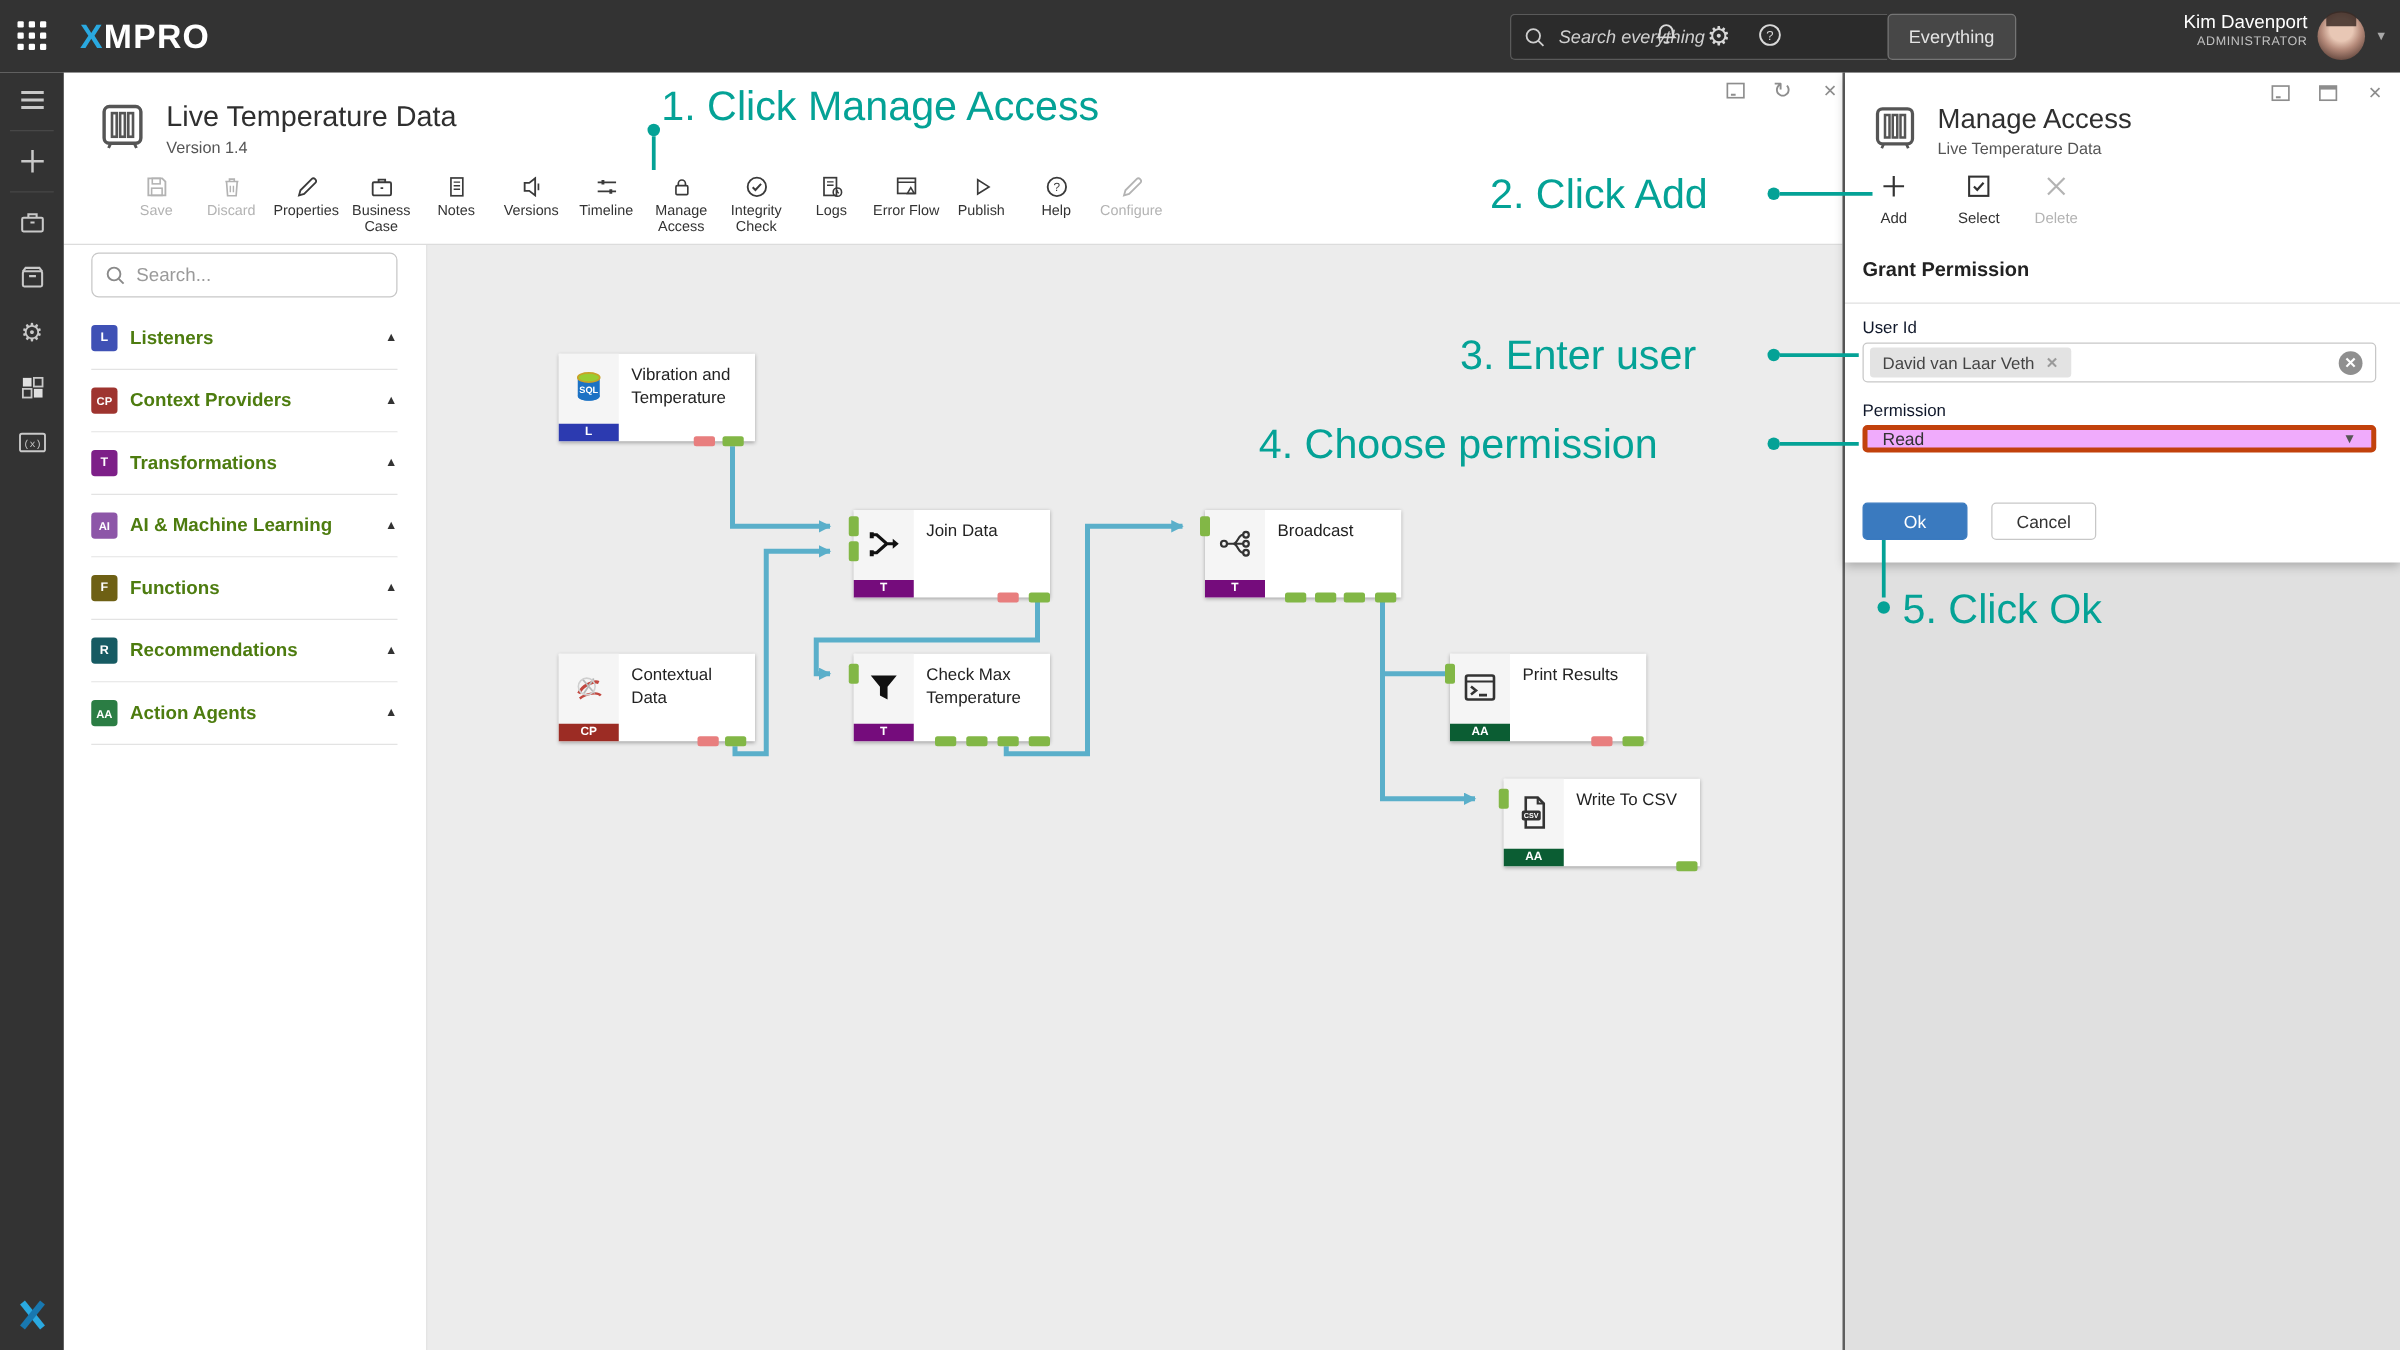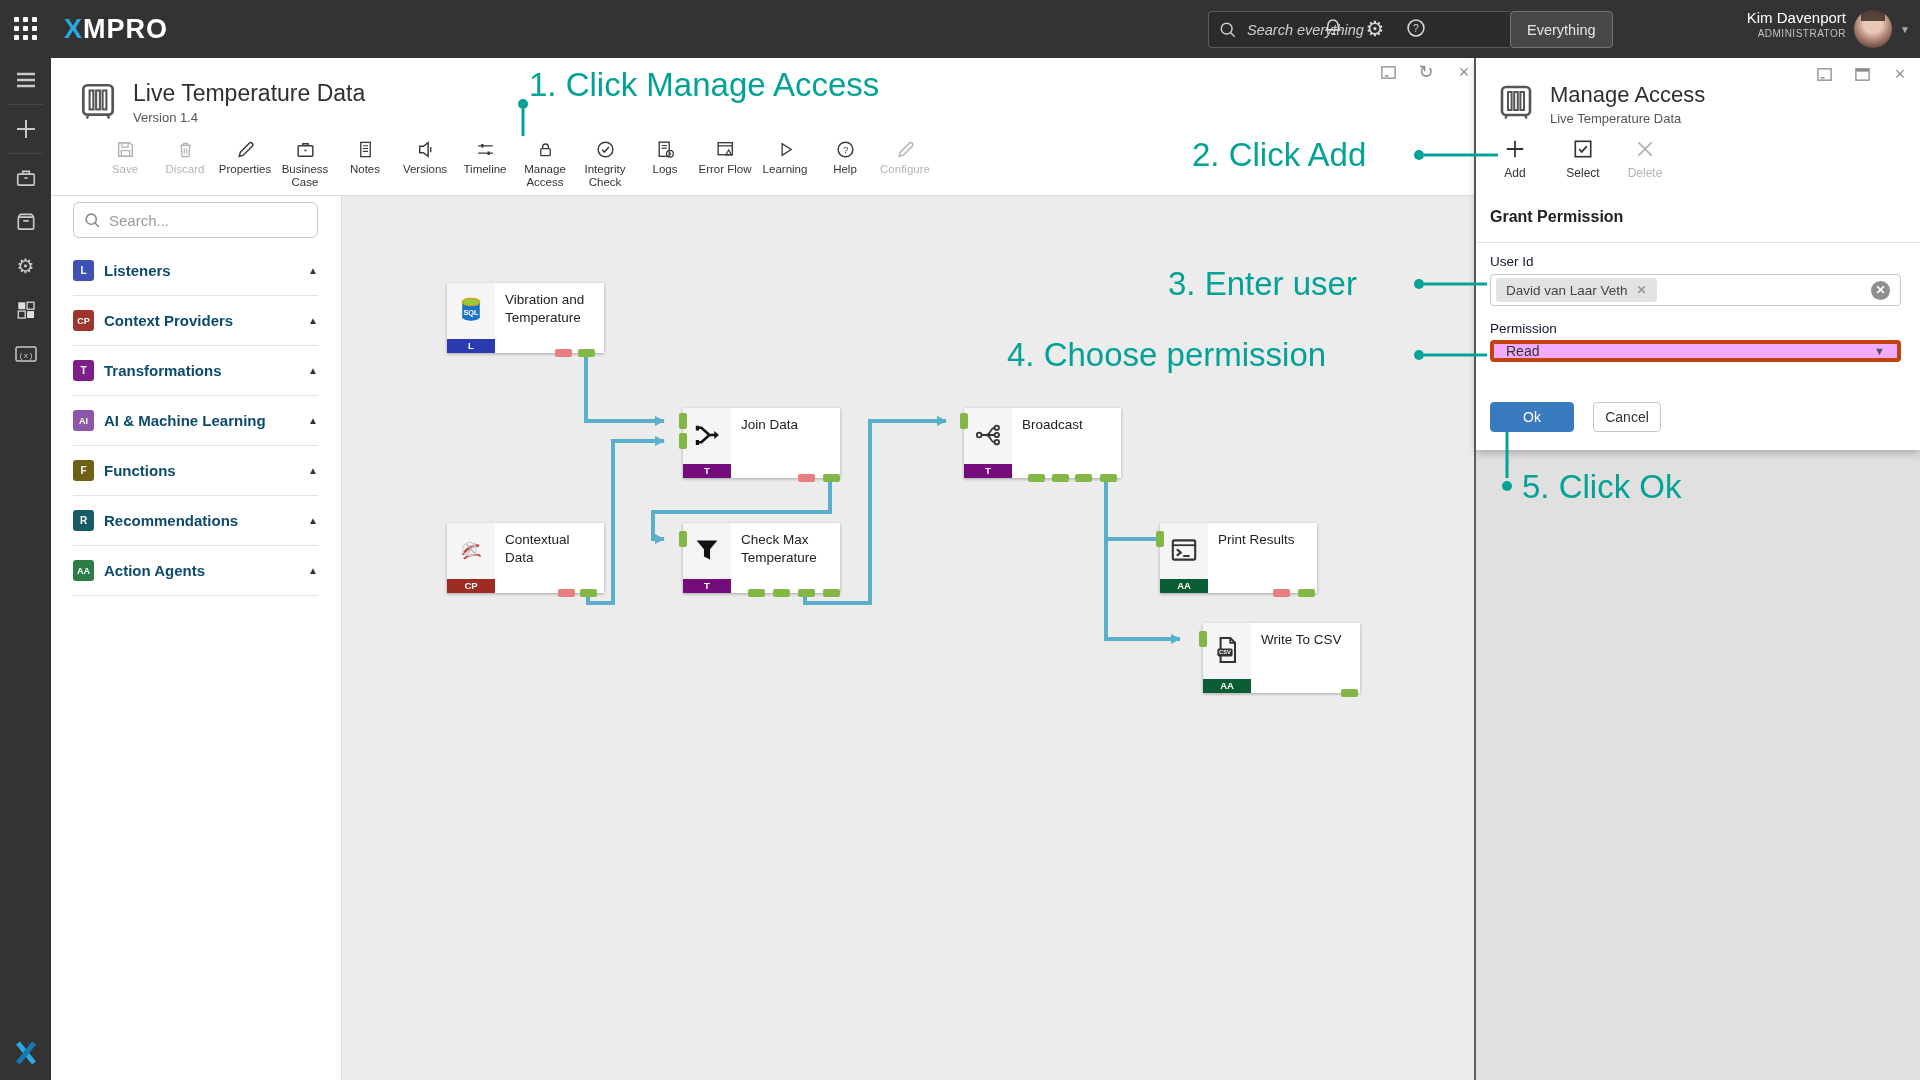--- a/index.html
+++ b/index.html
@@ -50,21 +50,21 @@
   .tb-item svg { stroke:#3a3a3a; }
   .tb-item.disabled svg { stroke:#b3b3b3; }
 
   
   #palette { position:absolute; left:51px; top:196px; width:291px; height:884px; background:#fff; border-right:1px solid #dcdcdc; z-index:4; }
   #palette-search { position:absolute; left:22px; top:6px; width:245px; height:36px; border:1px solid #c7c7c7; border-radius:6px; display:flex; align-items:center; padding:0 10px; background:#fff; }
   #palette-search input { border:none; outline:none; font-size:15px; color:#444; margin-left:8px; width:190px; font-family:"Liberation Sans",sans-serif; }
   #palette-search input::placeholder { color:#9a9a9a; }
   .cat-row { position:absolute; left:22px; width:245px; height:50px; border-bottom:1px solid #e3e3e3; display:flex; align-items:center; cursor:pointer; background:#fff; }
   .cat-badge { width:21px; height:21px; border-radius:3px; color:#fff; font-size:10px; font-weight:bold; display:flex; align-items:center; justify-content:center; margin-right:10px; flex:0 0 auto; }
-  .cat-label { font-size:15px; font-weight:600; color:#0c4a6e; flex:1; }
+  .cat-label { font-size:15px; font-weight:600; color:#4d7c0f; flex:1; }
   .cat-caret { font-size:10px; color:#333; }
 
   
   #canvas { position:absolute; left:342px; top:196px; width:1132px; height:884px; background:#ececec; overflow:hidden; }
   .node { position:absolute; width:157px; height:70px; background:#fff; box-shadow:0 1px 3px rgba(0,0,0,.30); cursor:pointer; }
   .node .icol { position:absolute; left:0; top:0; width:48px; height:100%; background:#f5f5f5; }
   .node .n-ico { position:absolute; left:8px; top:11px; }
   .node .n-title { position:absolute; left:58px; top:8px; right:6px; font-size:13.5px; color:#222; line-height:1.35; }
   .node .strip { position:absolute; left:0; bottom:0; width:48px; height:14px; color:#fff; font-size:9.5px; font-weight:bold; text-align:center; line-height:14px; }
   .port-in { position:absolute; left:-4px; width:8px; height:16px; background:#82b746; border-radius:2px; }
@@ -88,21 +88,21 @@
   #gp-title { position:absolute; left:14px; top:150px; font-size:16px; font-weight:bold; color:#222; }
   #gp-line { position:absolute; left:0; top:184px; width:444px; height:1px; background:#e0e0e0; }
   .fld-label { position:absolute; left:14px; font-size:13.5px; color:#0f172a; }
   #userid-input { position:absolute; left:14px; top:216px; width:411px; height:32px; border:1px solid #c7c7c7; border-radius:4px; background:#fff; }
   #userid-chip { position:absolute; left:5px; top:3px; height:24px; background:#e3e3e3; border-radius:3px; display:flex; align-items:center; padding:0 10px; font-size:13.5px; color:#444; cursor:default; }
   #chip-x { margin-left:9px; color:#9a9a9a; font-weight:bold; font-size:12px; cursor:pointer; }
   #userid-clear { position:absolute; right:10px; top:6px; width:19px; height:19px; border-radius:50%; background:#8f8f8f; color:#fff; font-size:12px; font-weight:bold; text-align:center; line-height:19px; cursor:pointer; }
   #perm-select { position:absolute; left:14px; top:282px; width:411px; height:22px; border:4px solid #c2410c; border-radius:4px; background:#f0abfc; font-size:14px; color:#333; display:flex; align-items:center; padding:0 12px; cursor:pointer; }
   #perm-caret { position:absolute; right:12px; color:#555; font-size:11px; }
   #ok-btn { position:absolute; left:14px; top:344px; width:84px; height:30px; background:#3a7abf; border:1px solid #3a7abf; border-radius:4px; color:#fff; font-size:14px; cursor:pointer; font-family:"Liberation Sans",sans-serif; }
-  #cancel-btn { position:absolute; left:117px; top:344px; width:68px; height:30px; background:#fff; border:1px solid #c7c7c7; border-radius:4px; color:#333; font-size:14px; cursor:pointer; font-family:"Liberation Sans",sans-serif; }
+  #cancel-btn { position:absolute; left:117px; top:344px; width:84px; height:30px; background:#fff; border:1px solid #c7c7c7; border-radius:4px; color:#333; font-size:14px; cursor:pointer; font-family:"Liberation Sans",sans-serif; }
 
   
   .ann { position:absolute; color:#04a296; font-size:33px; z-index:60; white-space:nowrap; }
   #ann-overlay { position:absolute; left:0; top:0; width:1920px; height:1080px; z-index:55; pointer-events:none; }
 </style>
 </head>
 <body>
 
 <div id="app">
 
@@ -328,21 +328,21 @@
             </svg>
           </div>
         <div class="tb-lbl">Error Flow</div>
       </div>
       <div class="tb-item">
         <div class="tb-ico">
             <svg width="19" height="21" viewBox="0 0 20 20">
               <path d="M6.5 4v12l9.5-6z" fill="none" stroke-width="1.4"></path>
             </svg>
           </div>
-        <div class="tb-lbl">Learning</div>
+        <div class="tb-lbl">Publish</div>
       </div>
       <div class="tb-item">
         <div class="tb-ico">
             <svg width="21" height="21" viewBox="0 0 20 20">
               <circle cx="10" cy="10" r="7" fill="none" stroke-width="1.4"></circle>
               <text x="10" y="13.2" text-anchor="middle" font-size="9" fill="#3a3a3a" stroke="none" font-family="Liberation Sans,sans-serif">?</text>
             </svg>
           </div>
         <div class="tb-lbl">Help</div>
       </div>

